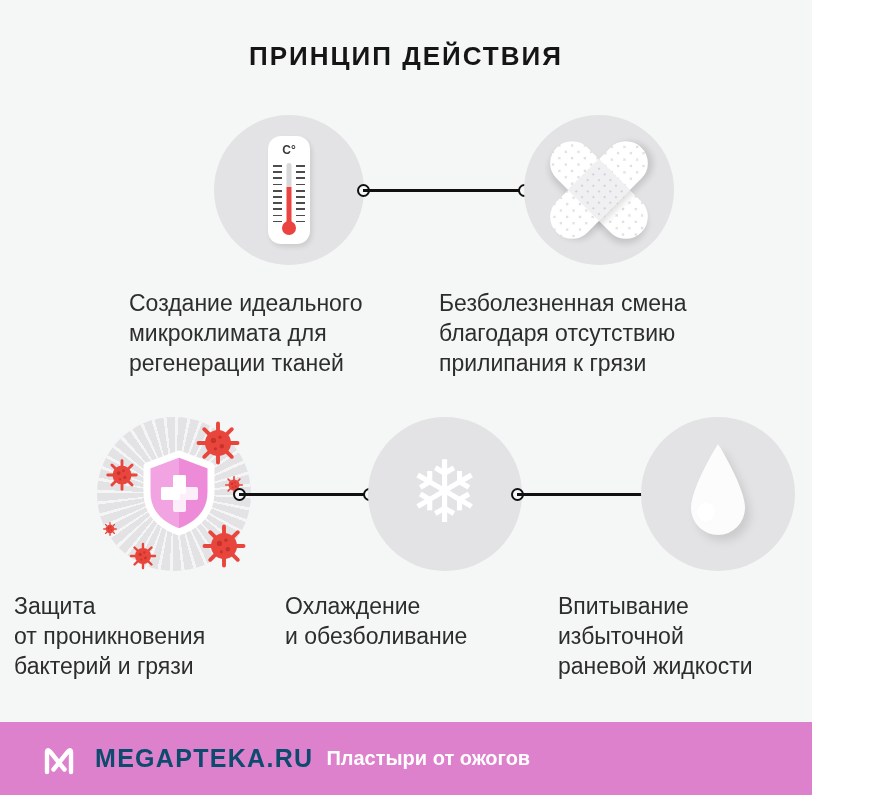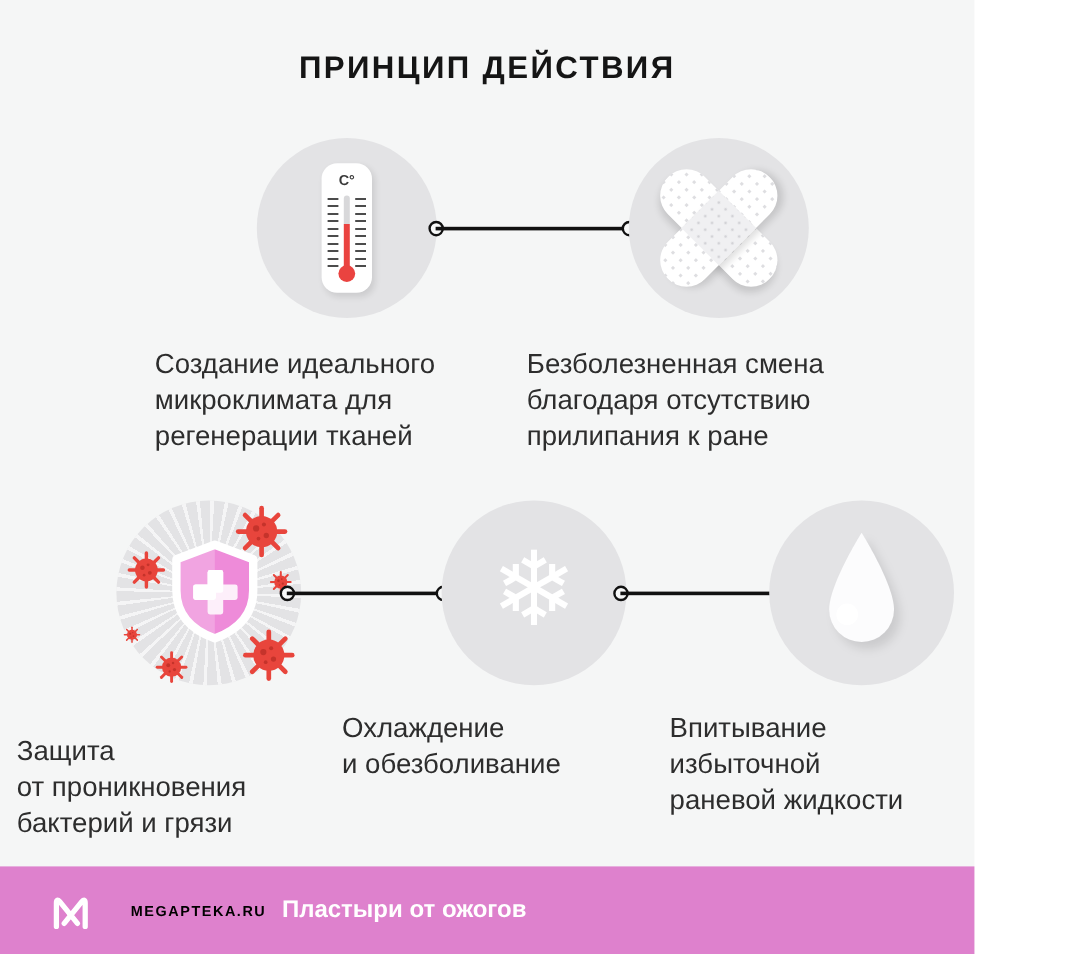--- a/index.html
+++ b/index.html
@@ -27,21 +27,21 @@
   .connector .line{position:absolute;left:6px;right:6px;top:5.3px;height:2.4px;background:#111;}
   .ring{position:absolute;top:0;width:13px;height:13px;box-sizing:border-box;
         border:2.6px solid #111;border-radius:50%;background:#f7f8f8;}
   .ring-l{left:0;} .ring-r{right:0;}
 
   
   .step-label{position:absolute;width:320px;text-align:left;white-space:pre-line;
               font-size:23px;line-height:30px;font-weight:500;color:#2d2d2d;}
   .l1{left:129px;top:288px;}
   .l2{left:439px;top:288px;}
-  .l3{left:14px;top:610px;}
+  .l3{left:14px;top:591px;}
   .l4{left:285px;top:591px;}
   .l5{left:558px;top:591px;}
 
   
   .thermo{position:relative;width:42px;height:108px;background:#fff;border-radius:13px;
           box-shadow:2px 3px 5px rgba(0,0,0,0.10);}
   .thermo .unit{position:absolute;top:7px;left:0;width:100%;text-align:center;
                 font-size:12px;font-weight:700;color:#3a3a3a;}
   .thermo .tube{position:absolute;left:50%;transform:translateX(-50%);top:27px;width:5px;height:64px;
                 border-radius:3px;background:linear-gradient(to bottom,#d8d8da 0 37%,#ea4340 37%);}
@@ -72,21 +72,21 @@
   .snowflake{font-family:"DejaVu Sans",sans-serif;font-size:86px;line-height:86px;color:#fff;
              transform:translateY(-2px);}
 
   
   .drop-svg{filter:drop-shadow(5px 6px 4px rgba(0,0,0,0.10));transform:translateY(-4px);}
 
   
   .footer{position:absolute;left:0;top:722px;width:888px;height:73px;background:#de81cd;
           display:flex;align-items:center;}
   .footer .logo{margin-left:40px;flex:0 0 auto;}
-  .brand{margin-left:31px;font-size:12px;font-weight:800;letter-spacing:1.3px;color:#000000;}
+  .brand{margin-left:17px;font-size:25px;font-weight:800;letter-spacing:1.3px;color:#0c4a6e;}
   .subtitle{margin-left:13px;font-size:20px;font-weight:700;color:#fff;}
 </style>
 </head>
 <body>
 
 <div class="canvas">
 
   <h1 class="title">ПРИНЦИП ДЕЙСТВИЯ</h1>
 
   <div class="circle c1">
@@ -111,21 +111,21 @@
       <div class="plaster p2"></div>
       <div class="pad"></div>
     </div>
   </div>
 
   <div class="step-label l1">Создание идеального
 микроклимата для
 регенерации тканей</div>
   <div class="step-label l2">Безболезненная смена
 благодаря отсутствию
-прилипания к ране</div>
+прилипания к грязи</div>
 
   <div class="circle c3">
     <div class="rays"></div>
     <svg class="shield-svg" width="154" height="154" viewBox="0 0 154 154">
       <defs>
         <g id="virus">
           <g stroke="#e8453c" stroke-width="3" stroke-linecap="round">
             <line y1="-9" y2="-15"></line>
             <line y1="-9" y2="-15" transform="rotate(45)"></line>
             <line y1="-9" y2="-15" transform="rotate(90)"></line>

